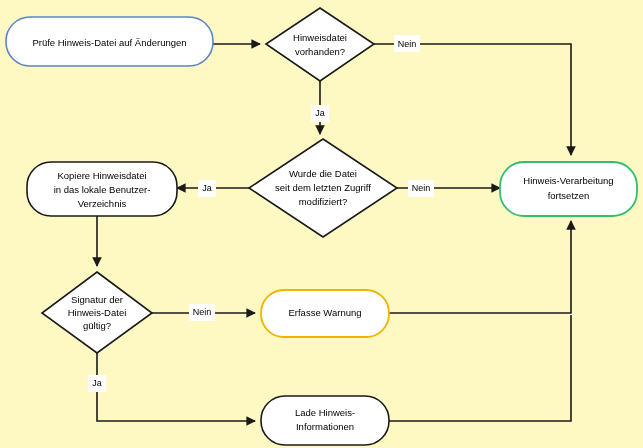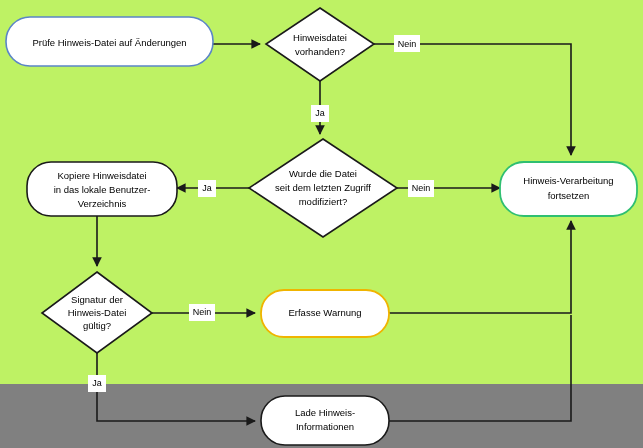--- a/index.html
+++ b/index.html
@@ -9,22 +9,22 @@
   }
   body {
     width: 643px;
     height: 448px;
     overflow: hidden;
     font-family: "Liberation Sans", sans-serif;
   }
   #canvas {
     position: relative;
     width: 643px;
-    height: 384px;
-    background: #bef264;
+    height: 448px;
+    background: #fef9c3;
   }
   svg#flow {
     position: absolute;
     left: 0;
     top: 0;
     width: 643px;
     height: 448px;
   }
   .node-text {
     font-family: "Liberation Sans", sans-serif;

